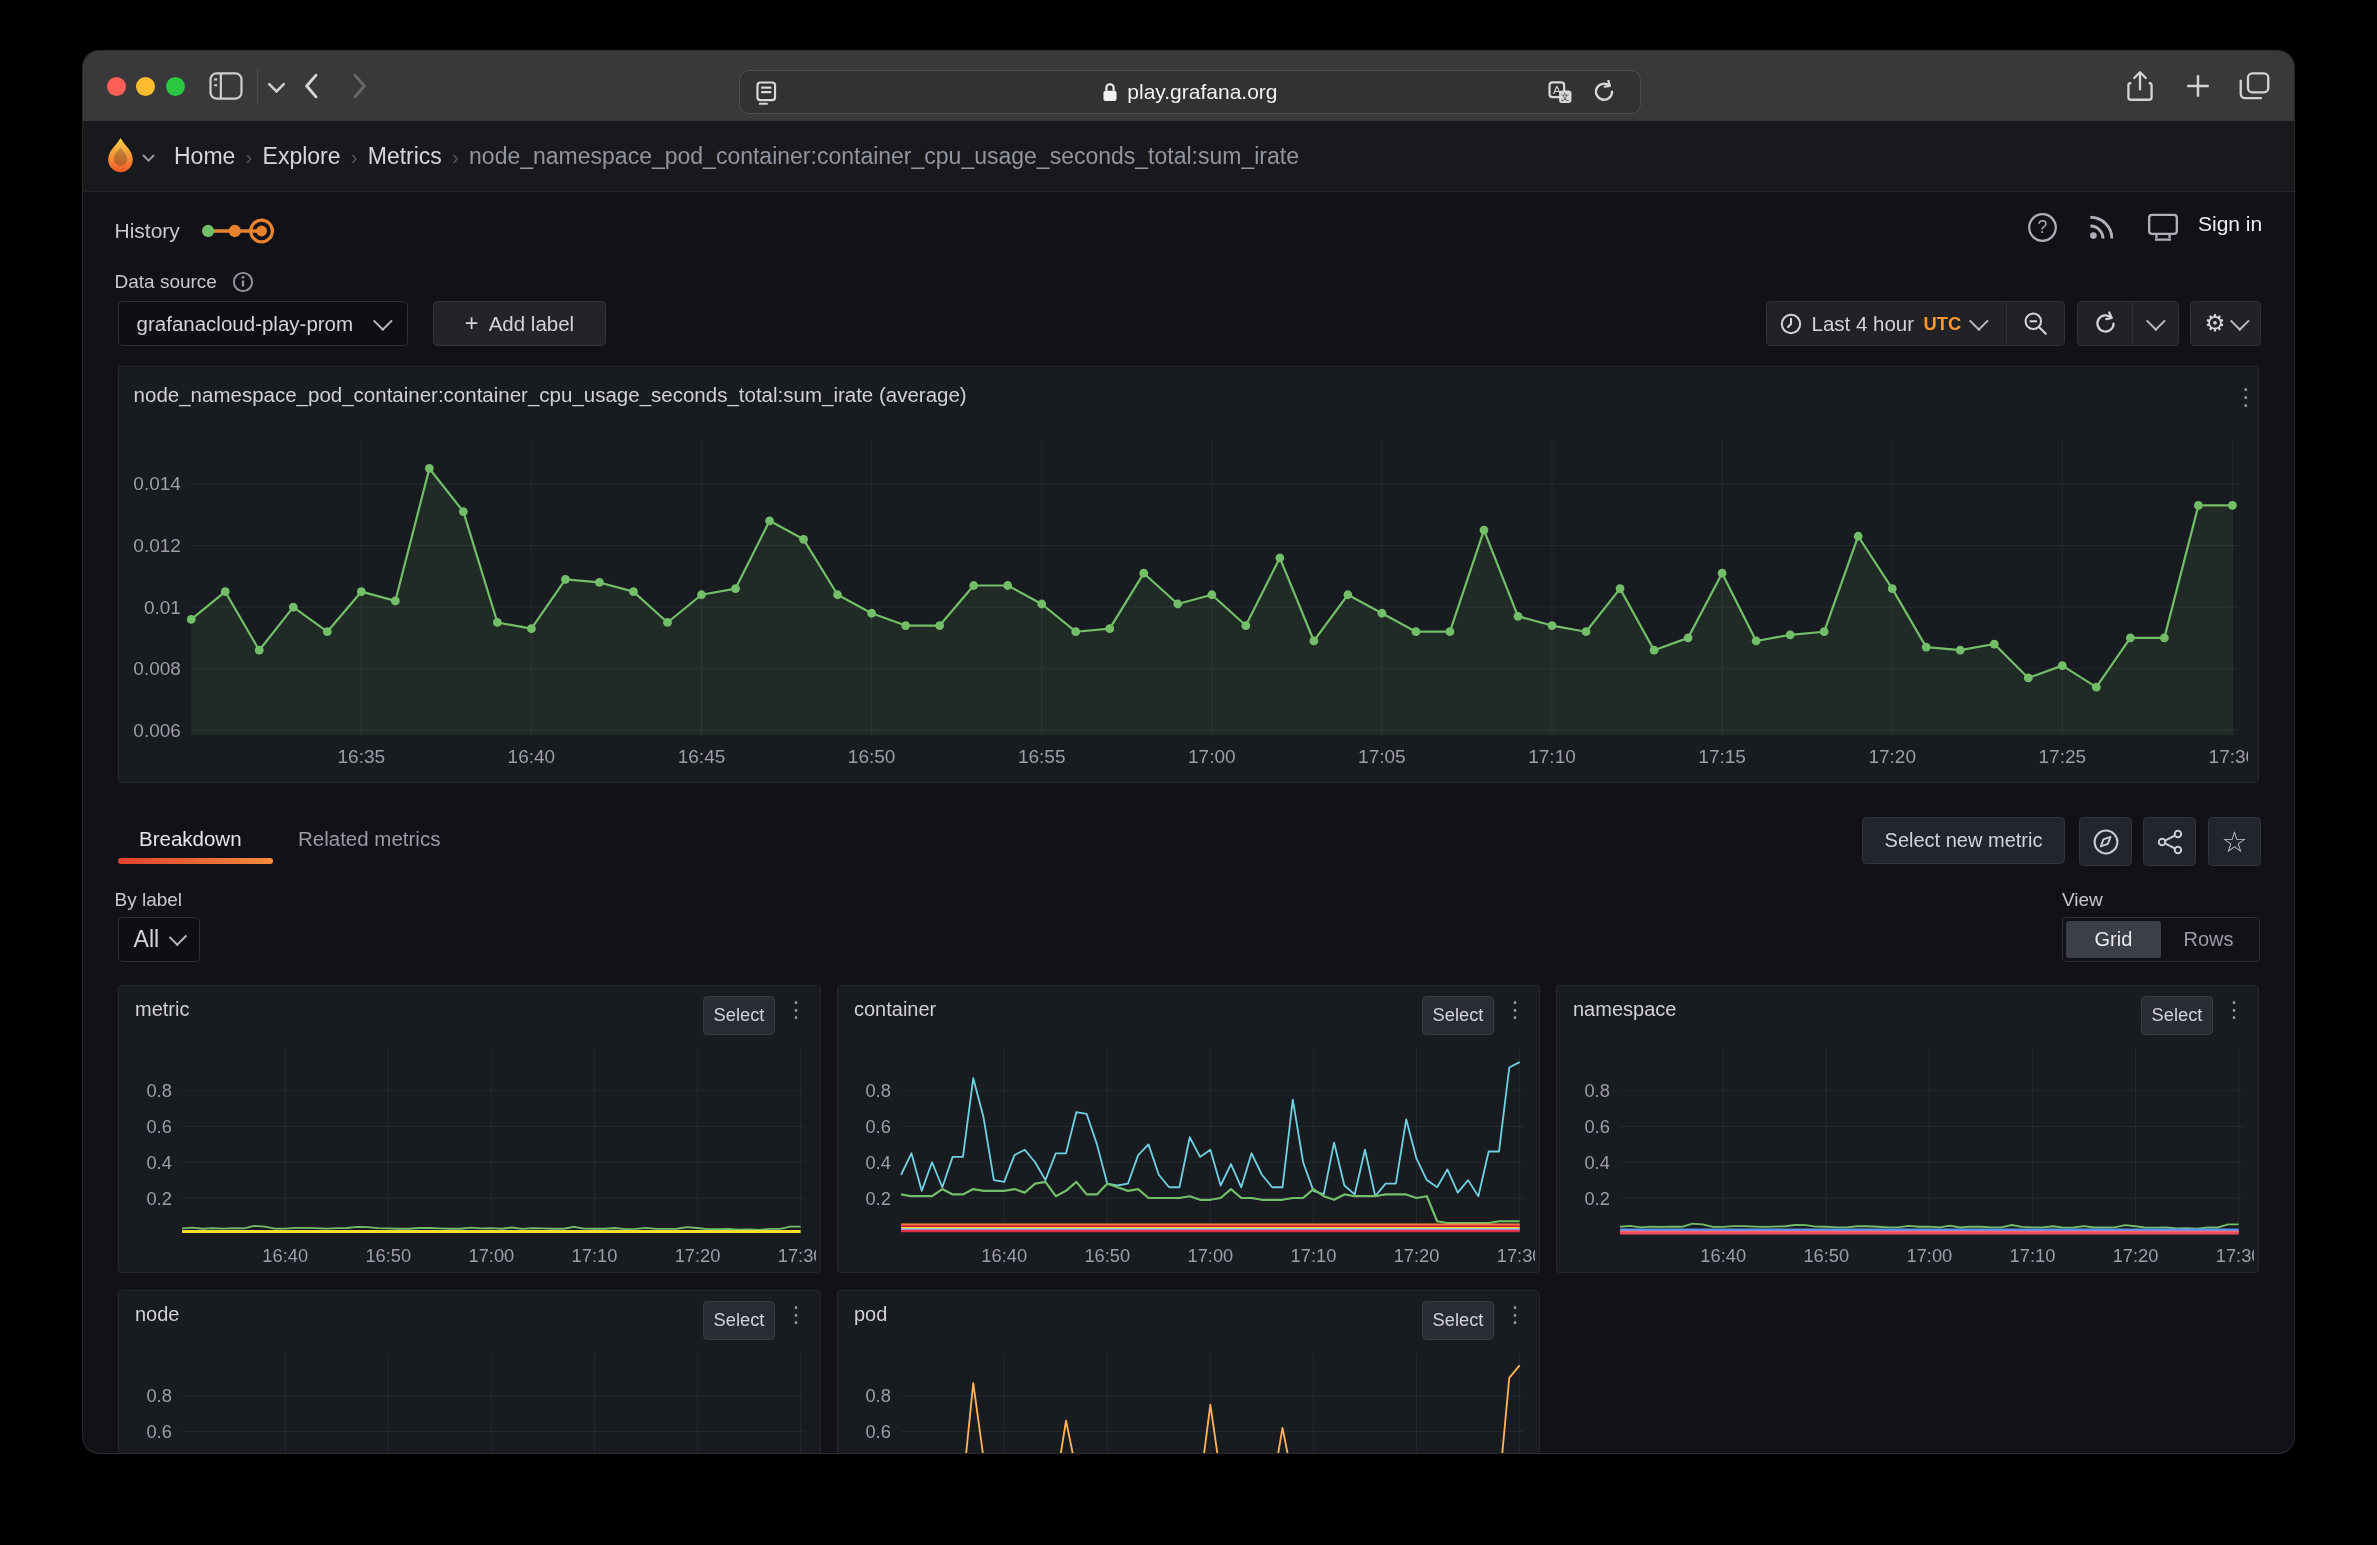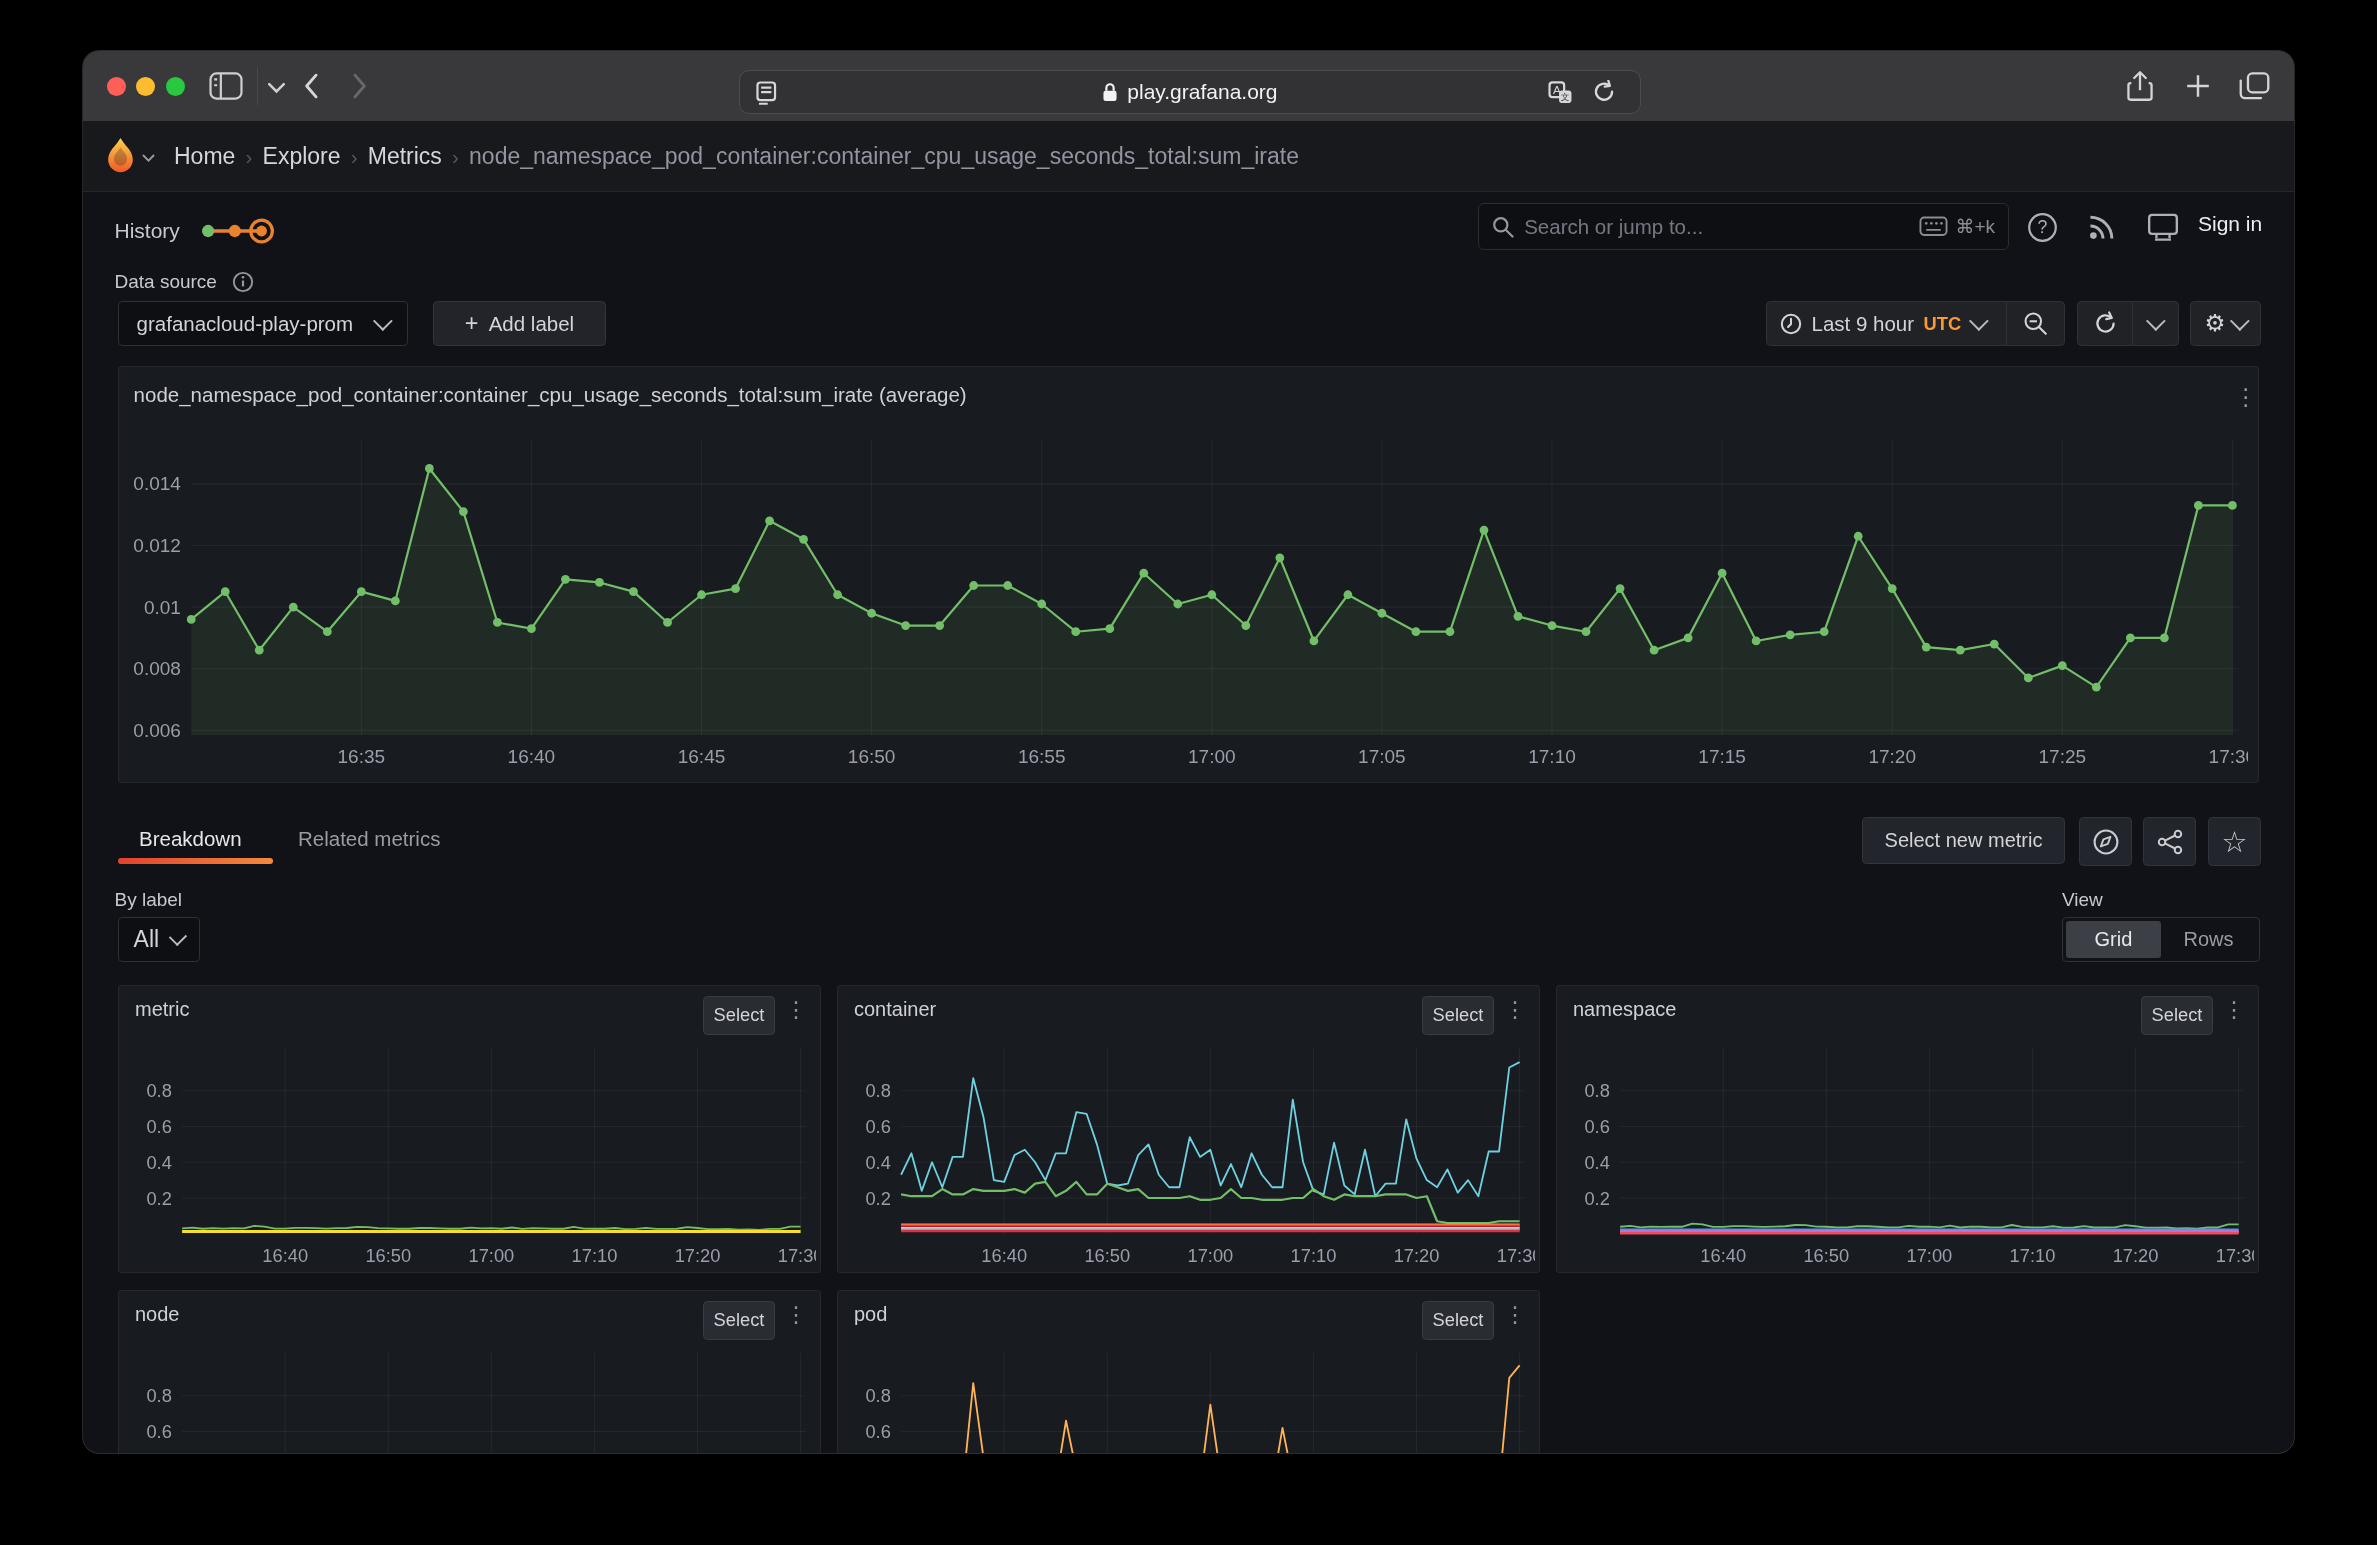--- a/index.html
+++ b/index.html
@@ -157,36 +157,20 @@
       <div class="abs" style="left:91px;top:22px;display:flex;align-items:center;">
         <span class="crumb">Home</span>
         <span class="crumb-sep">›</span>
         <span class="crumb">Explore</span>
         <span class="crumb-sep">›</span>
         <span class="crumb">Metrics</span>
         <span class="crumb-sep">›</span>
         <span class="crumb crumb-last">node_namespace_pod_container:container_cpu_usage_seconds_total:sum_irate</span>
       </div>
 
-      <div id="searchbox">
-        <svg width="22" height="22" viewBox="0 0 30 30">
-            <circle cx="12" cy="12" r="9" fill="none" stroke="#9597a0" stroke-width="3"></circle>
-            <line x1="19" y1="19" x2="28" y2="28" stroke="#9597a0" stroke-width="3" stroke-linecap="round"></line>
-          </svg>
-        <span class="ph">Search or jump to...</span>
-        <svg width="29" height="20.5" viewBox="0 0 40 28">
-            <rect x="2" y="2" width="36" height="24" rx="5" fill="none" stroke="#8a8c96" stroke-width="2.6"></rect>
-            <circle cx="10" cy="10" r="1.8" fill="#8a8c96"></circle>
-            <circle cx="17" cy="10" r="1.8" fill="#8a8c96"></circle>
-            <circle cx="24" cy="10" r="1.8" fill="#8a8c96"></circle>
-            <circle cx="31" cy="10" r="1.8" fill="#8a8c96"></circle>
-            <line x1="11" y1="19" x2="29" y2="19" stroke="#8a8c96" stroke-width="2.6" stroke-linecap="round"></line>
-          </svg>
-        <span style="color:#8a8c96;font-size:19px;margin-left:7.3px;">⌘+k</span>
-      </div>
 
       <span class="navicon" style="left:1944px;top:91px;">
         <svg width="31" height="31" viewBox="0 0 42 42">
             <circle cx="21" cy="21" r="18" fill="none" stroke="#aeb0b8" stroke-width="3"></circle>
             <text x="21" y="29" font-size="24" text-anchor="middle" fill="#aeb0b8" font-family="Liberation Sans">?</text>
           </svg>
       </span>
       <span class="navicon" style="left:2003px;top:91px;">
         <svg width="31" height="31" viewBox="0 0 42 42">
             <circle cx="10" cy="32" r="4.5" fill="#aeb0b8"></circle>
@@ -233,21 +217,21 @@
       <span style="font-size:23.4px;font-weight:300;">+</span>
       <span>Add label</span>
     </div>
 
     <div class="abs" style="left:1683px;top:250px;width:299px;height:45px;background:#202226;border:0.7px solid #2f3137;border-radius:4.4px;display:flex;box-sizing:border-box;">
       <div style="flex:1;display:flex;align-items:center;gap:9.5px;padding:0 13px;border-right:0.7px solid #2f3137;">
         <svg width="22" height="22" viewBox="0 0 30 30">
             <circle cx="15" cy="15" r="12.5" fill="none" stroke="#d3d4da" stroke-width="2.8"></circle>
             <polyline points="15,8 15,15 11,19" fill="none" stroke="#d3d4da" stroke-width="2.8" stroke-linecap="round"></polyline>
           </svg>
-        <span style="font-size:20.5px;color:#d3d4da;">Last 9 hour</span>
+        <span style="font-size:20.5px;color:#d3d4da;">Last 4 hour</span>
         <span style="font-size:18.3px;font-weight:700;color:#ff9830;">UTC</span>
         <span class="chev" style="margin-left:1.5px;"></span>
       </div>
       <div style="width:57px;display:flex;align-items:center;justify-content:center;">
         <svg width="25" height="25" viewBox="0 0 34 34">
             <circle cx="14" cy="14" r="10.5" fill="none" stroke="#d3d4da" stroke-width="2.8"></circle>
             <line x1="9" y1="14" x2="19" y2="14" stroke="#d3d4da" stroke-width="2.8"></line>
             <line x1="22" y1="22" x2="31" y2="31" stroke="#d3d4da" stroke-width="2.8" stroke-linecap="round"></line>
           </svg>
       </div>

